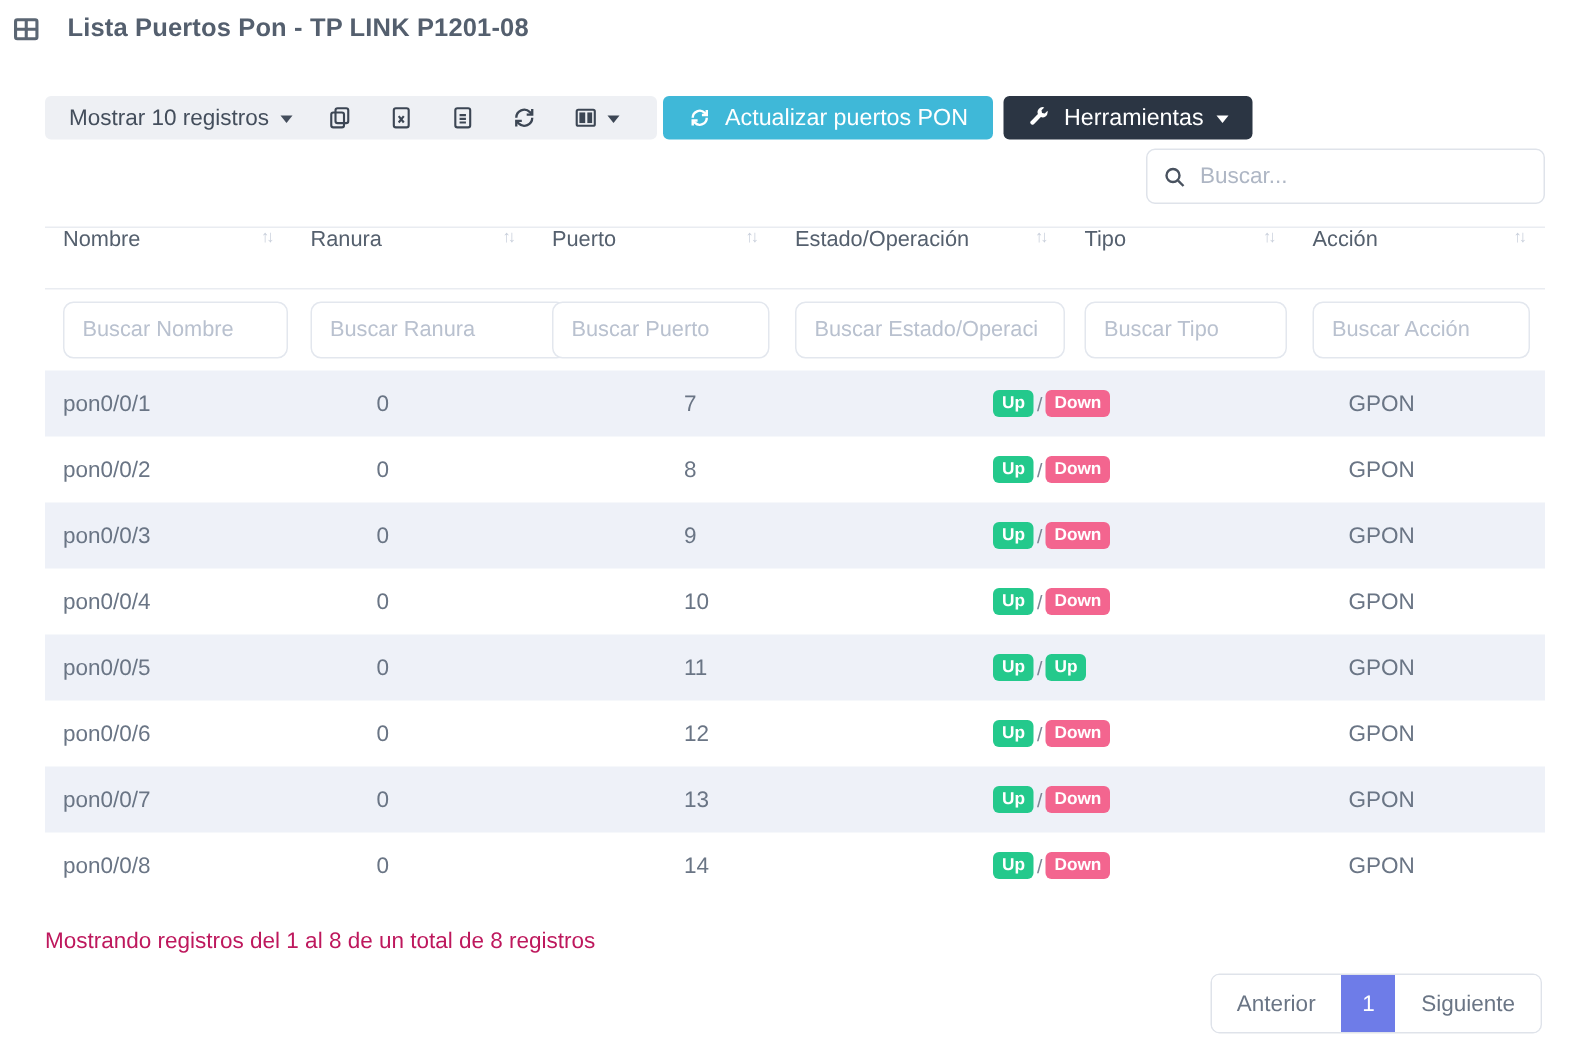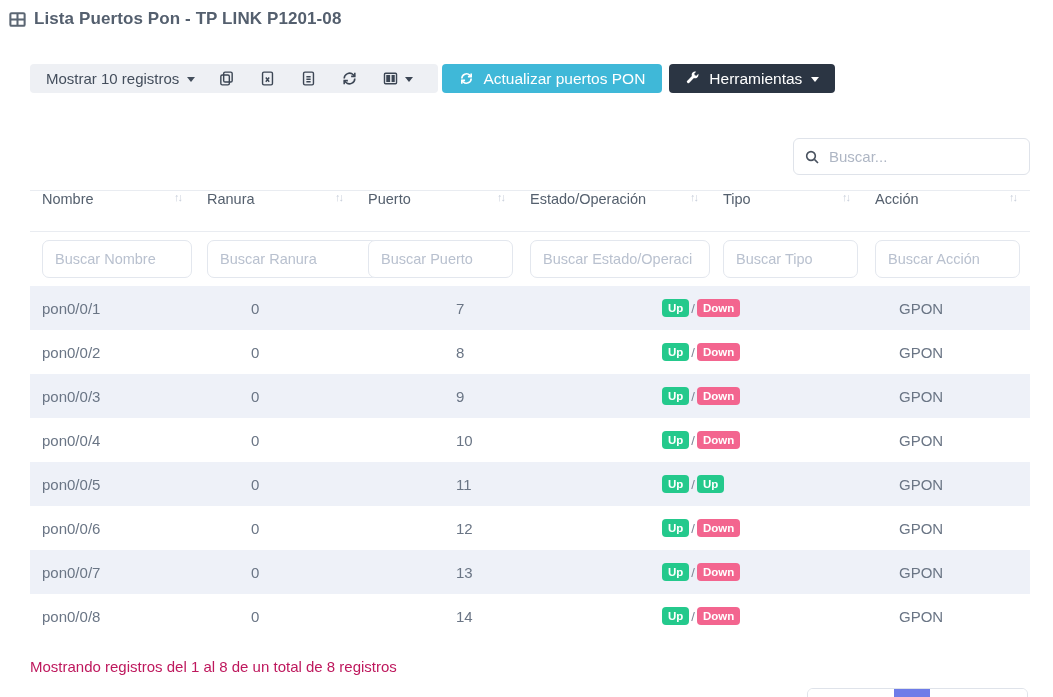--- a/index.html
+++ b/index.html
@@ -2,21 +2,21 @@
 <html style="--accent: #3fb8d8; --dark: #2b3543; --amber: #ffc30b; --up: #24c98c; --down: #f3658f; --page-active: #6e7ce8; --annotation: #ea1010;"><head>
 <meta charset="utf-8">
 <style>
   * { margin:0; padding:0; box-sizing:border-box; }
   html,body { width:1053px; height:697px; background:#fff; overflow:hidden;
     font-family:"Liberation Sans","DejaVu Sans",sans-serif; }
   :root{
     --accent:#3fb8d8; --dark:#2b3543; --amber:#ffc30b; --up:#24c98c;
     --down:#f3658f; --page-active:#6e7ce8; --annotation:#ea1010;
   }
-  .title-row{ display:flex; align-items:center; gap:7px; padding:9px 0 0 8px; }
+  .title-row{ display:flex; align-items:center; gap:18px; padding:9px 0 0 8px; }
   .title-row h1{ font-size:17px; font-weight:700; color:#545f6e; letter-spacing:.1px; }
   .title-icon{ width:19px; height:19px; color:#5b6673; display:inline-flex; }
 
   .toolbar-row{ margin:35px 23px 0 30px; display:flex; align-items:stretch; height:29px; }
   .toolbar-strip{ background:#eef0f4; border-radius:4px; display:flex; align-items:center;
     padding:0 14px 0 6px; gap:2px; }
   .btn-length{ background:transparent; border:none; font-size:15px; color:#444e5c;
     padding:6px 10px; display:flex; align-items:center; gap:8px; cursor:pointer;
     font-family:inherit; }
   .icon-btn{ background:transparent; border:none; color:#3c4654; padding:6px 11px;
@@ -27,22 +27,22 @@
   .btn-update{ margin-left:4px; background:var(--accent); color:#fff; border:none;
     border-radius:4px; font-size:15.5px; padding:0 17px; display:flex; align-items:center;
     gap:9px; cursor:pointer; font-family:inherit; }
   .btn-update svg{ width:15px; height:15px; }
   .btn-tools{ margin-left:7px; background:var(--dark); color:#fff; border:none;
     border-radius:4px; font-size:15.5px; padding:0 16px; display:flex; align-items:center;
     gap:9px; cursor:pointer; font-family:inherit; }
   .btn-tools svg{ width:15px; height:15px; }
 
   .search-row{ margin:6px 23px 0 30px; display:flex; justify-content:flex-end; }
-  .search-box{ width:237px; height:37px; border:1px solid #dfe3ea; border-radius:6px;
-    display:flex; align-items:center; padding:0 10px; gap:9px; background:#fff;margin-top:39px; }
+  .search-box{ width:266px; height:37px; border:1px solid #dfe3ea; border-radius:6px;
+    display:flex; align-items:center; padding:0 10px; gap:9px; background:#fff; }
   .search-box svg{ width:16px; height:16px; color:#49525f; flex:none; }
   .search-box input{ border:none; outline:none; font-size:15px; width:100%;
     color:#5d6878; font-family:inherit; }
   .search-box input::placeholder{ color:#aeb6c4; }
 
   .table{ margin:15px 23px 0 30px; width:1000px; }
   .grid-row{ display:grid; grid-template-columns:165px 161px 162px 193px 152px 1fr; }
   .thead{ border-top:1px solid #e9ecf1; border-bottom:1px solid #e9ecf1; height:42px; }
   .th{ display:flex; align-items:flex-start; justify-content:space-between;
     padding:0 14px 0 12px; font-size:14.5px; font-weight:400; color:#55606e; cursor:pointer; }

